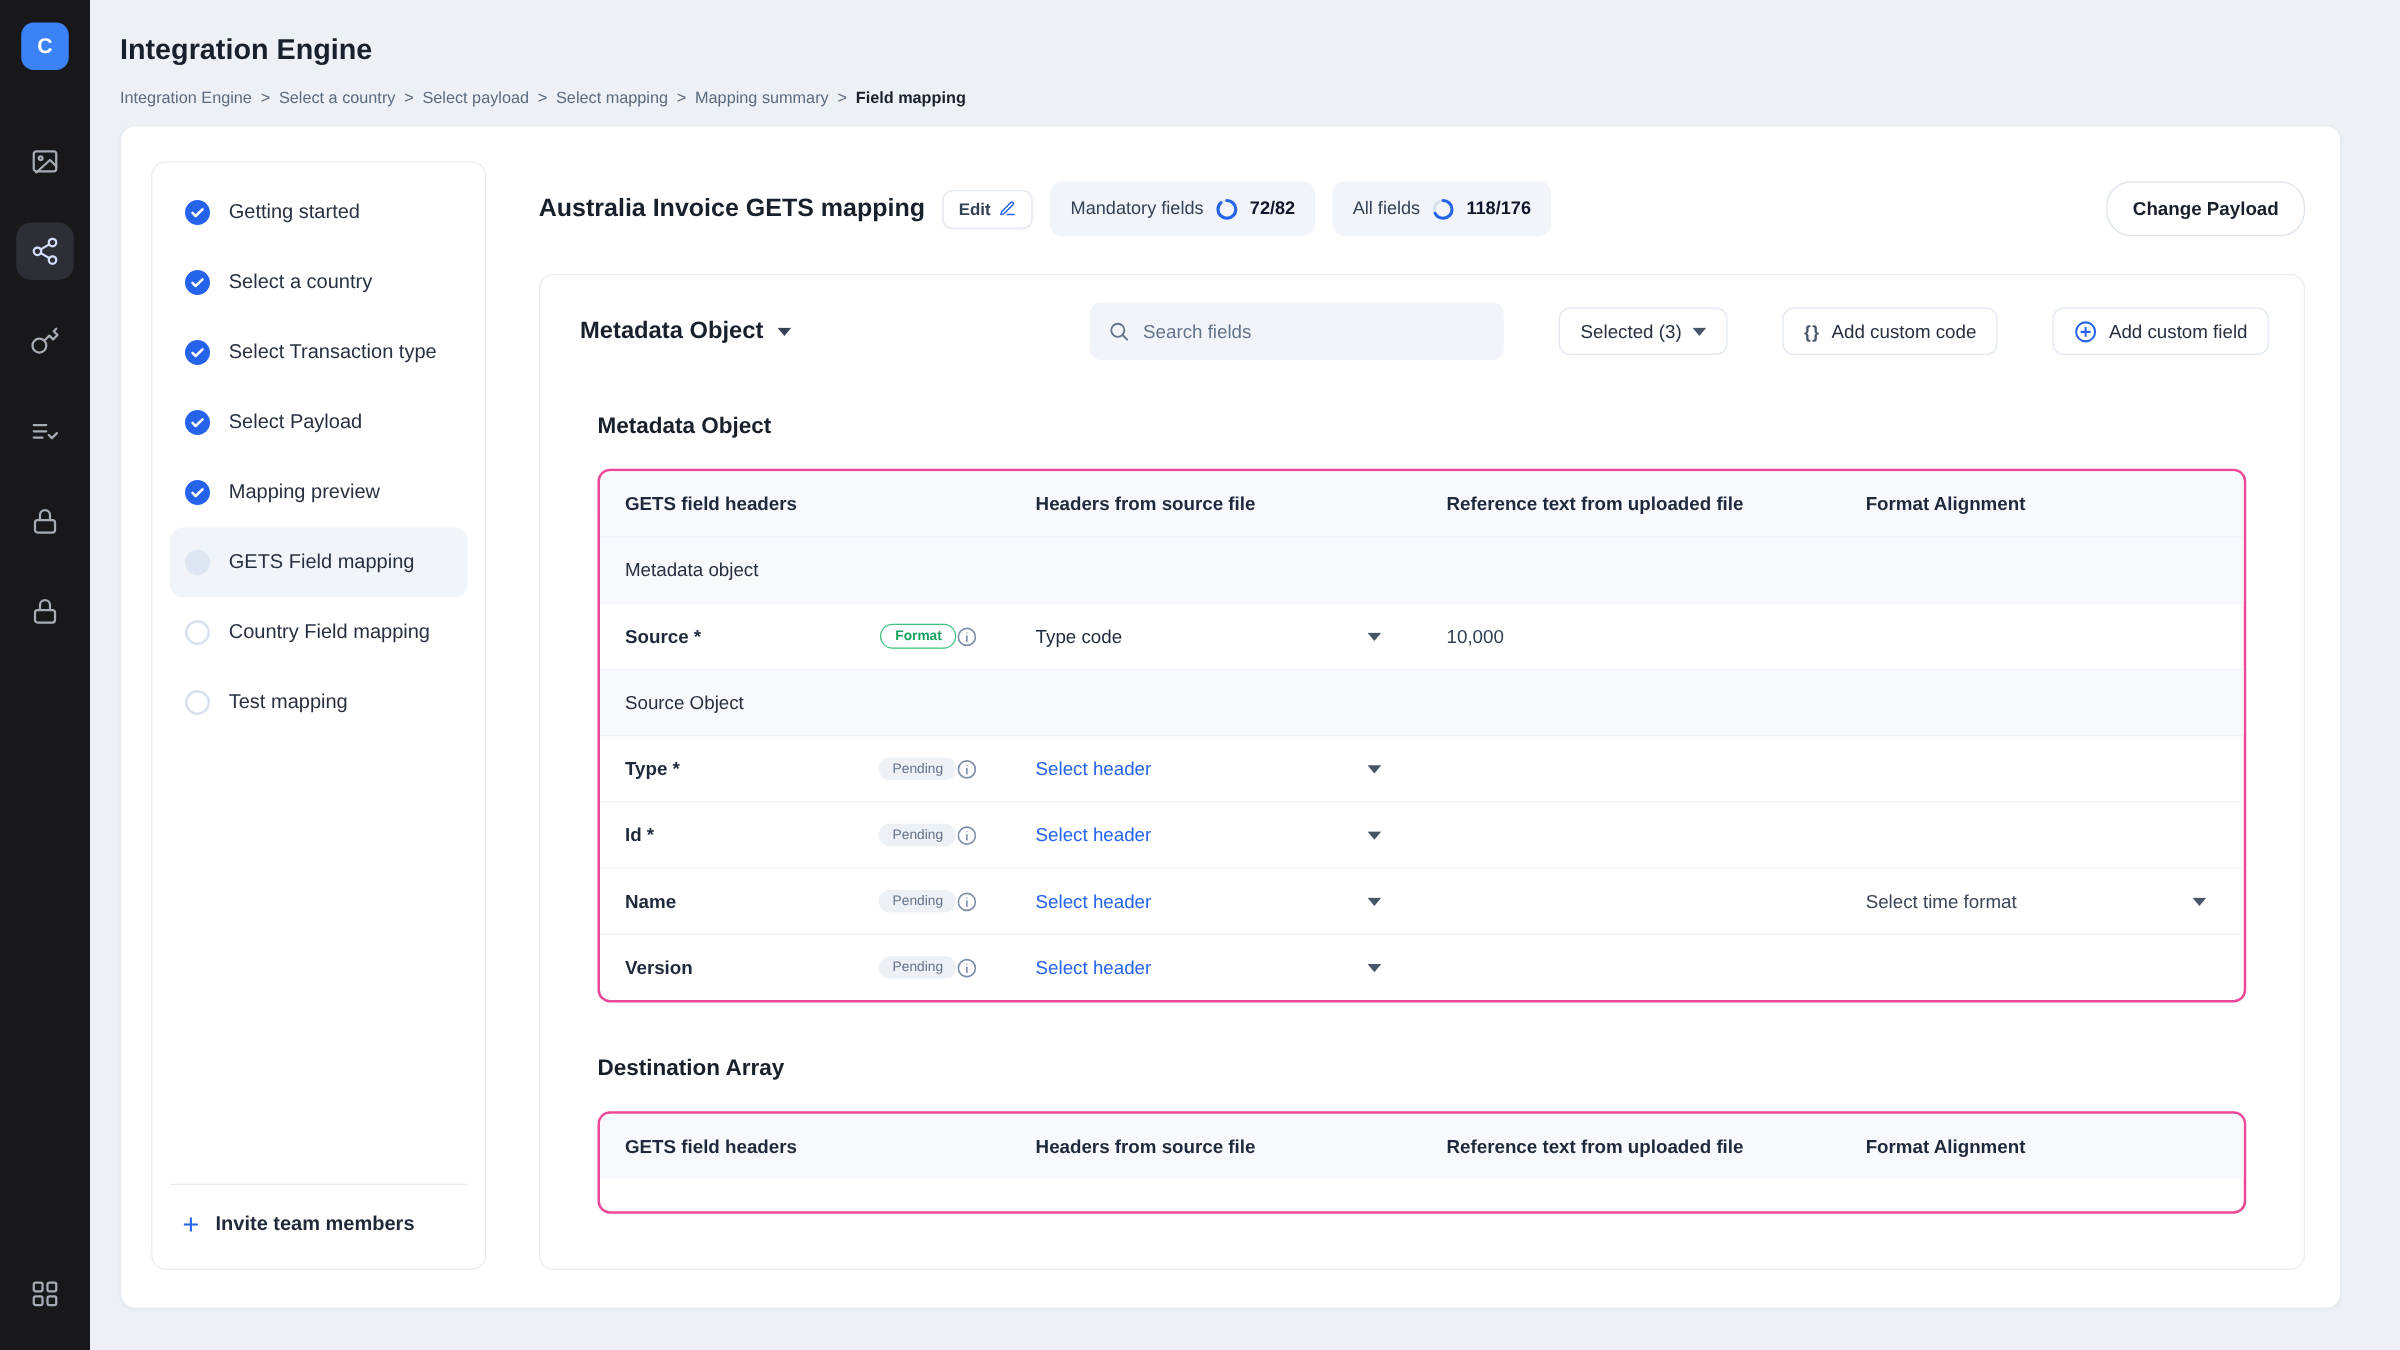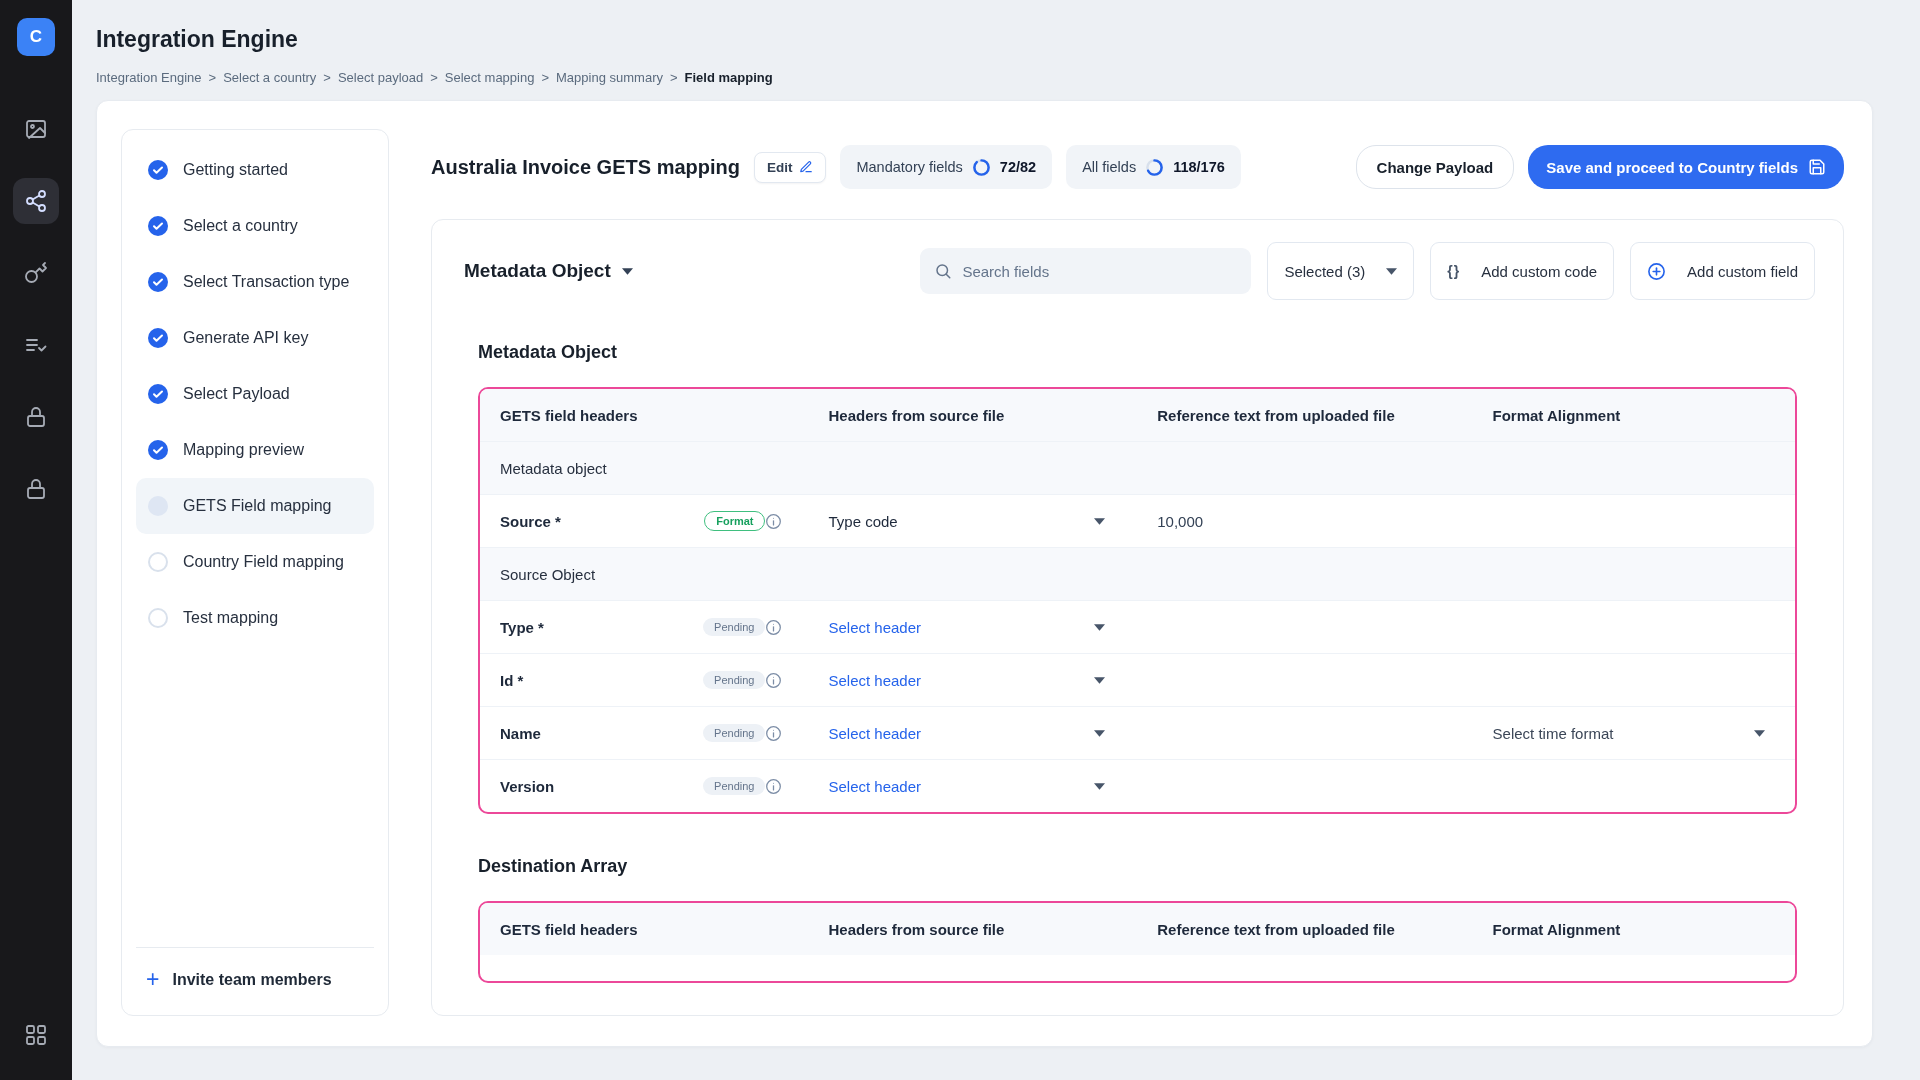--- a/index.html
+++ b/index.html
@@ -74,23 +74,23 @@
   .controls { display:flex; align-items:center; gap:16px; }
   .selector { display:flex; align-items:center; gap:11px; background:none; border:none;
     font-size:19px; font-weight:700; color:#18202B; cursor:pointer; padding-left:4px;
     font-family:inherit; }
   .search { margin-left:auto; width:331px; height:46px; background:#F1F4F8; border-radius:9px;
     display:flex; align-items:center; gap:10px; padding:0 14px; }
   .search svg { width:18px; height:18px; stroke:#64748B; fill:none; stroke-width:2; stroke-linecap:round; flex:none; }
   .search input { border:none; background:transparent; outline:none; font-size:15px;
     color:#334155; width:100%; font-family:inherit; }
   .search input::placeholder { color:#64748B; }
-  .btn-ctrl { background:#fff; border:1px solid #E2E8F0; border-radius:9px; height:58px;
-    padding:0 16px; display:flex; align-items:center; gap:21px; font-size:15px; font-weight:500;
-    color:#27303F; cursor:pointer; white-space:nowrap; font-family:inherit; }
+  .btn-ctrl { background:#fff; border:1px solid #E2E8F0; border-radius:9px; height:38px;
+    padding:0 16px; display:flex; align-items:center; gap:9px; font-size:15px; font-weight:500;
+    color:#27303F; cursor:pointer; white-space:nowrap; font-family:inherit;margin-left:28px; }
   .code-glyph { font-weight:700; color:#475569; font-size:14px; letter-spacing:1px; }
   .plus-circle { width:19px; height:19px; stroke:#2563EB; fill:none; stroke-width:1.7; stroke-linecap:round; }
 
   .tbl-area { margin:0 18px; }
   .section-title { font-size:18px; font-weight:700; color:#18202B; margin:42px 0 24px; }
 
   .tbl { border:2px solid #ec4899; border-radius:10px; overflow:hidden; background:#fff; }
   .thead, .trow { display:grid; grid-template-columns:26.5% 25% 25.5% 23%; align-items:center; }
   .thead { background:#F7F9FC; height:52px; font-weight:700; font-size:15px; color:#1E293B; }
   .th:first-child { padding-left:20px; }
@@ -206,27 +206,20 @@
             <path d="M6 10.3l2.5 2.5L14 7.5" stroke="#fff" stroke-width="2" fill="none" stroke-linecap="round" stroke-linejoin="round"></path>
           </svg>
         <span>Select a country</span>
       </div>
       <div class="step">
         <svg class="dot" viewBox="0 0 20 20">
             <circle cx="10" cy="10" r="10" fill="#2563EB"></circle>
             <path d="M6 10.3l2.5 2.5L14 7.5" stroke="#fff" stroke-width="2" fill="none" stroke-linecap="round" stroke-linejoin="round"></path>
           </svg>
         <span>Select Transaction type</span>
-      </div>
-      <div class="step">
-        <svg class="dot" viewBox="0 0 20 20">
-            <circle cx="10" cy="10" r="10" fill="#2563EB"></circle>
-            <path d="M6 10.3l2.5 2.5L14 7.5" stroke="#fff" stroke-width="2" fill="none" stroke-linecap="round" stroke-linejoin="round"></path>
-          </svg>
-        <span>Generate API key</span>
       </div>
       <div class="step">
         <svg class="dot" viewBox="0 0 20 20">
             <circle cx="10" cy="10" r="10" fill="#2563EB"></circle>
             <path d="M6 10.3l2.5 2.5L14 7.5" stroke="#fff" stroke-width="2" fill="none" stroke-linecap="round" stroke-linejoin="round"></path>
           </svg>
         <span>Select Payload</span>
       </div>
       <div class="step">
         <svg class="dot" viewBox="0 0 20 20">
@@ -276,28 +269,20 @@
           <span>All fields</span>
           <svg class="ring" viewBox="0 0 20 20">
               <circle cx="10" cy="10" r="7.5" stroke="#D8E0EC" stroke-width="2.6" fill="none"></circle>
               <circle cx="10" cy="10" r="7.5" stroke="#2563EB" stroke-width="2.6" fill="none" stroke-dasharray="31.6 47.2" stroke-linecap="round" transform="rotate(-90 10 10)"></circle>
             </svg>
           <b>118/176</b>
         </div>
         <div class="tb-spacer"></div>
         <button class="btn btn-ghost">
           <span>Change Payload</span>
-        </button>
-        <button class="btn btn-primary">
-          <span>Save and proceed to Country fields</span>
-          <svg viewBox="0 0 24 24">
-              <path d="M19 21H5a2 2 0 0 1-2-2V5a2 2 0 0 1 2-2h11l5 5v11a2 2 0 0 1-2 2z"></path>
-              <polyline points="17 21 17 13 7 13 7 21"></polyline>
-              <polyline points="7 3 7 8 15 8"></polyline>
-            </svg>
         </button>
       </div>
 
       <div class="mapping-card">
 
         <div class="controls">
           <button class="selector">
             <span>Metadata Object</span>
             <svg class="caret" viewBox="0 0 10 6">
                 <path d="M0 0l5 6 5-6z" fill="#334155"></path>

